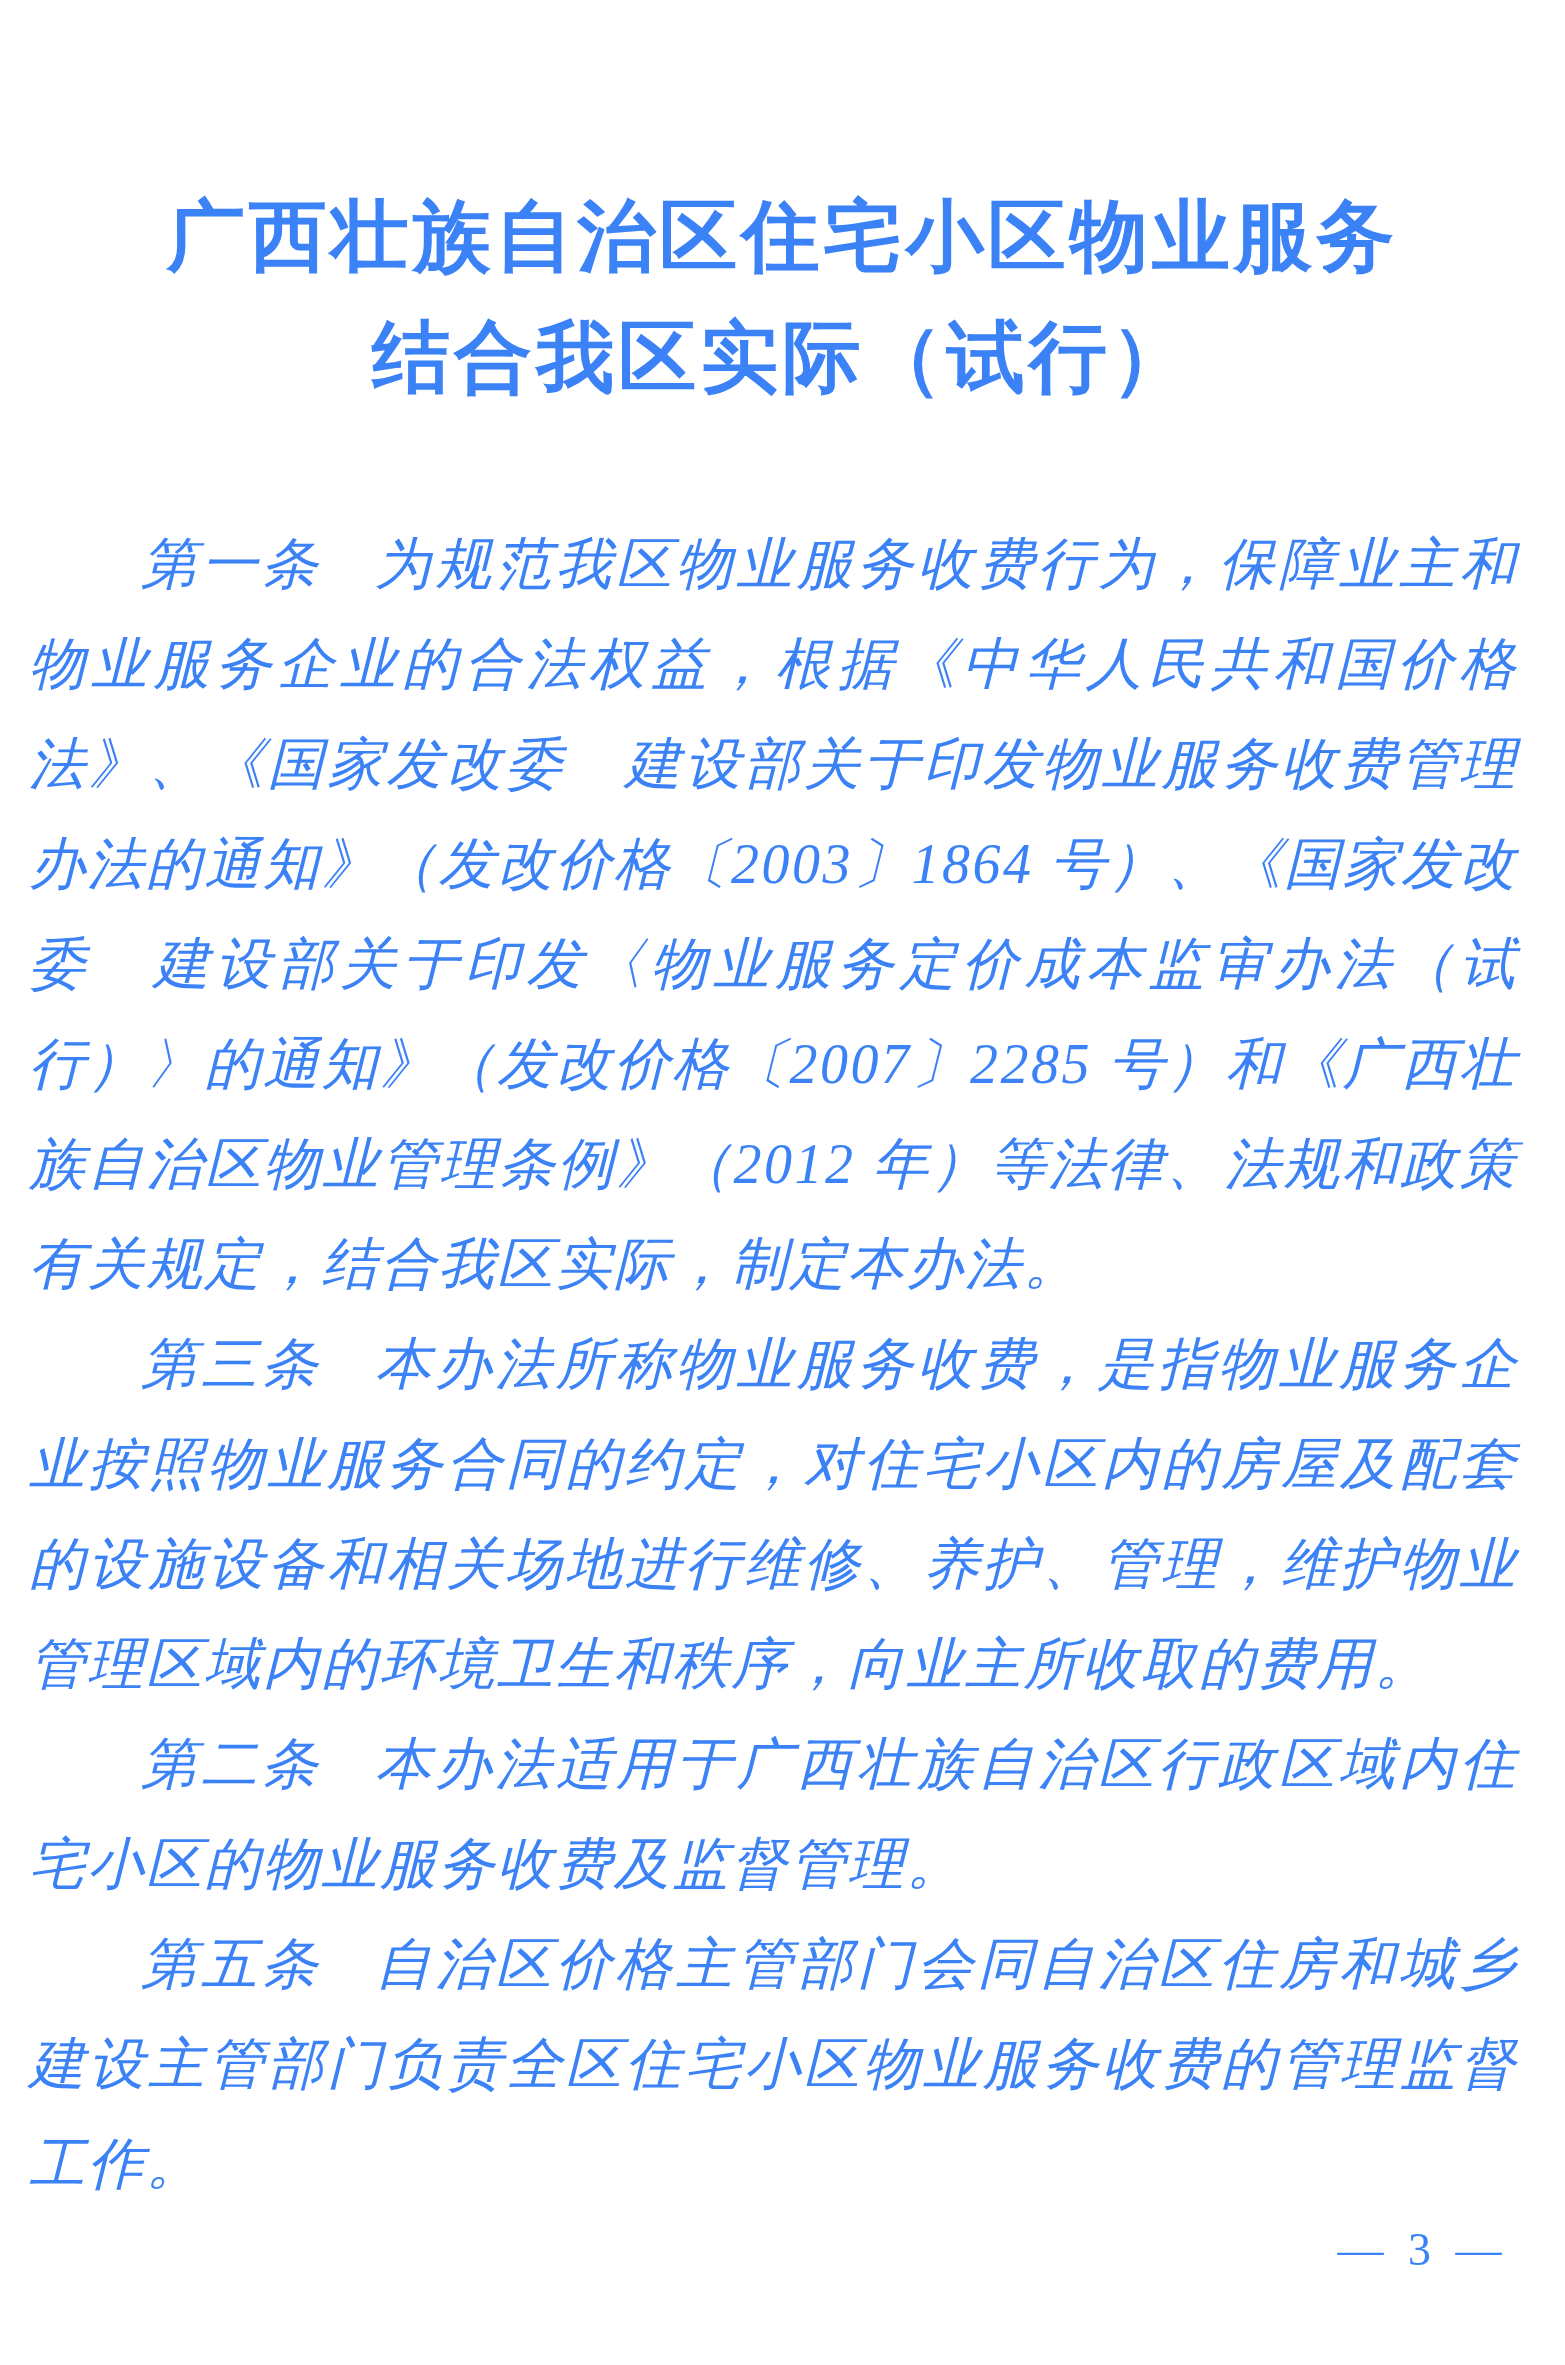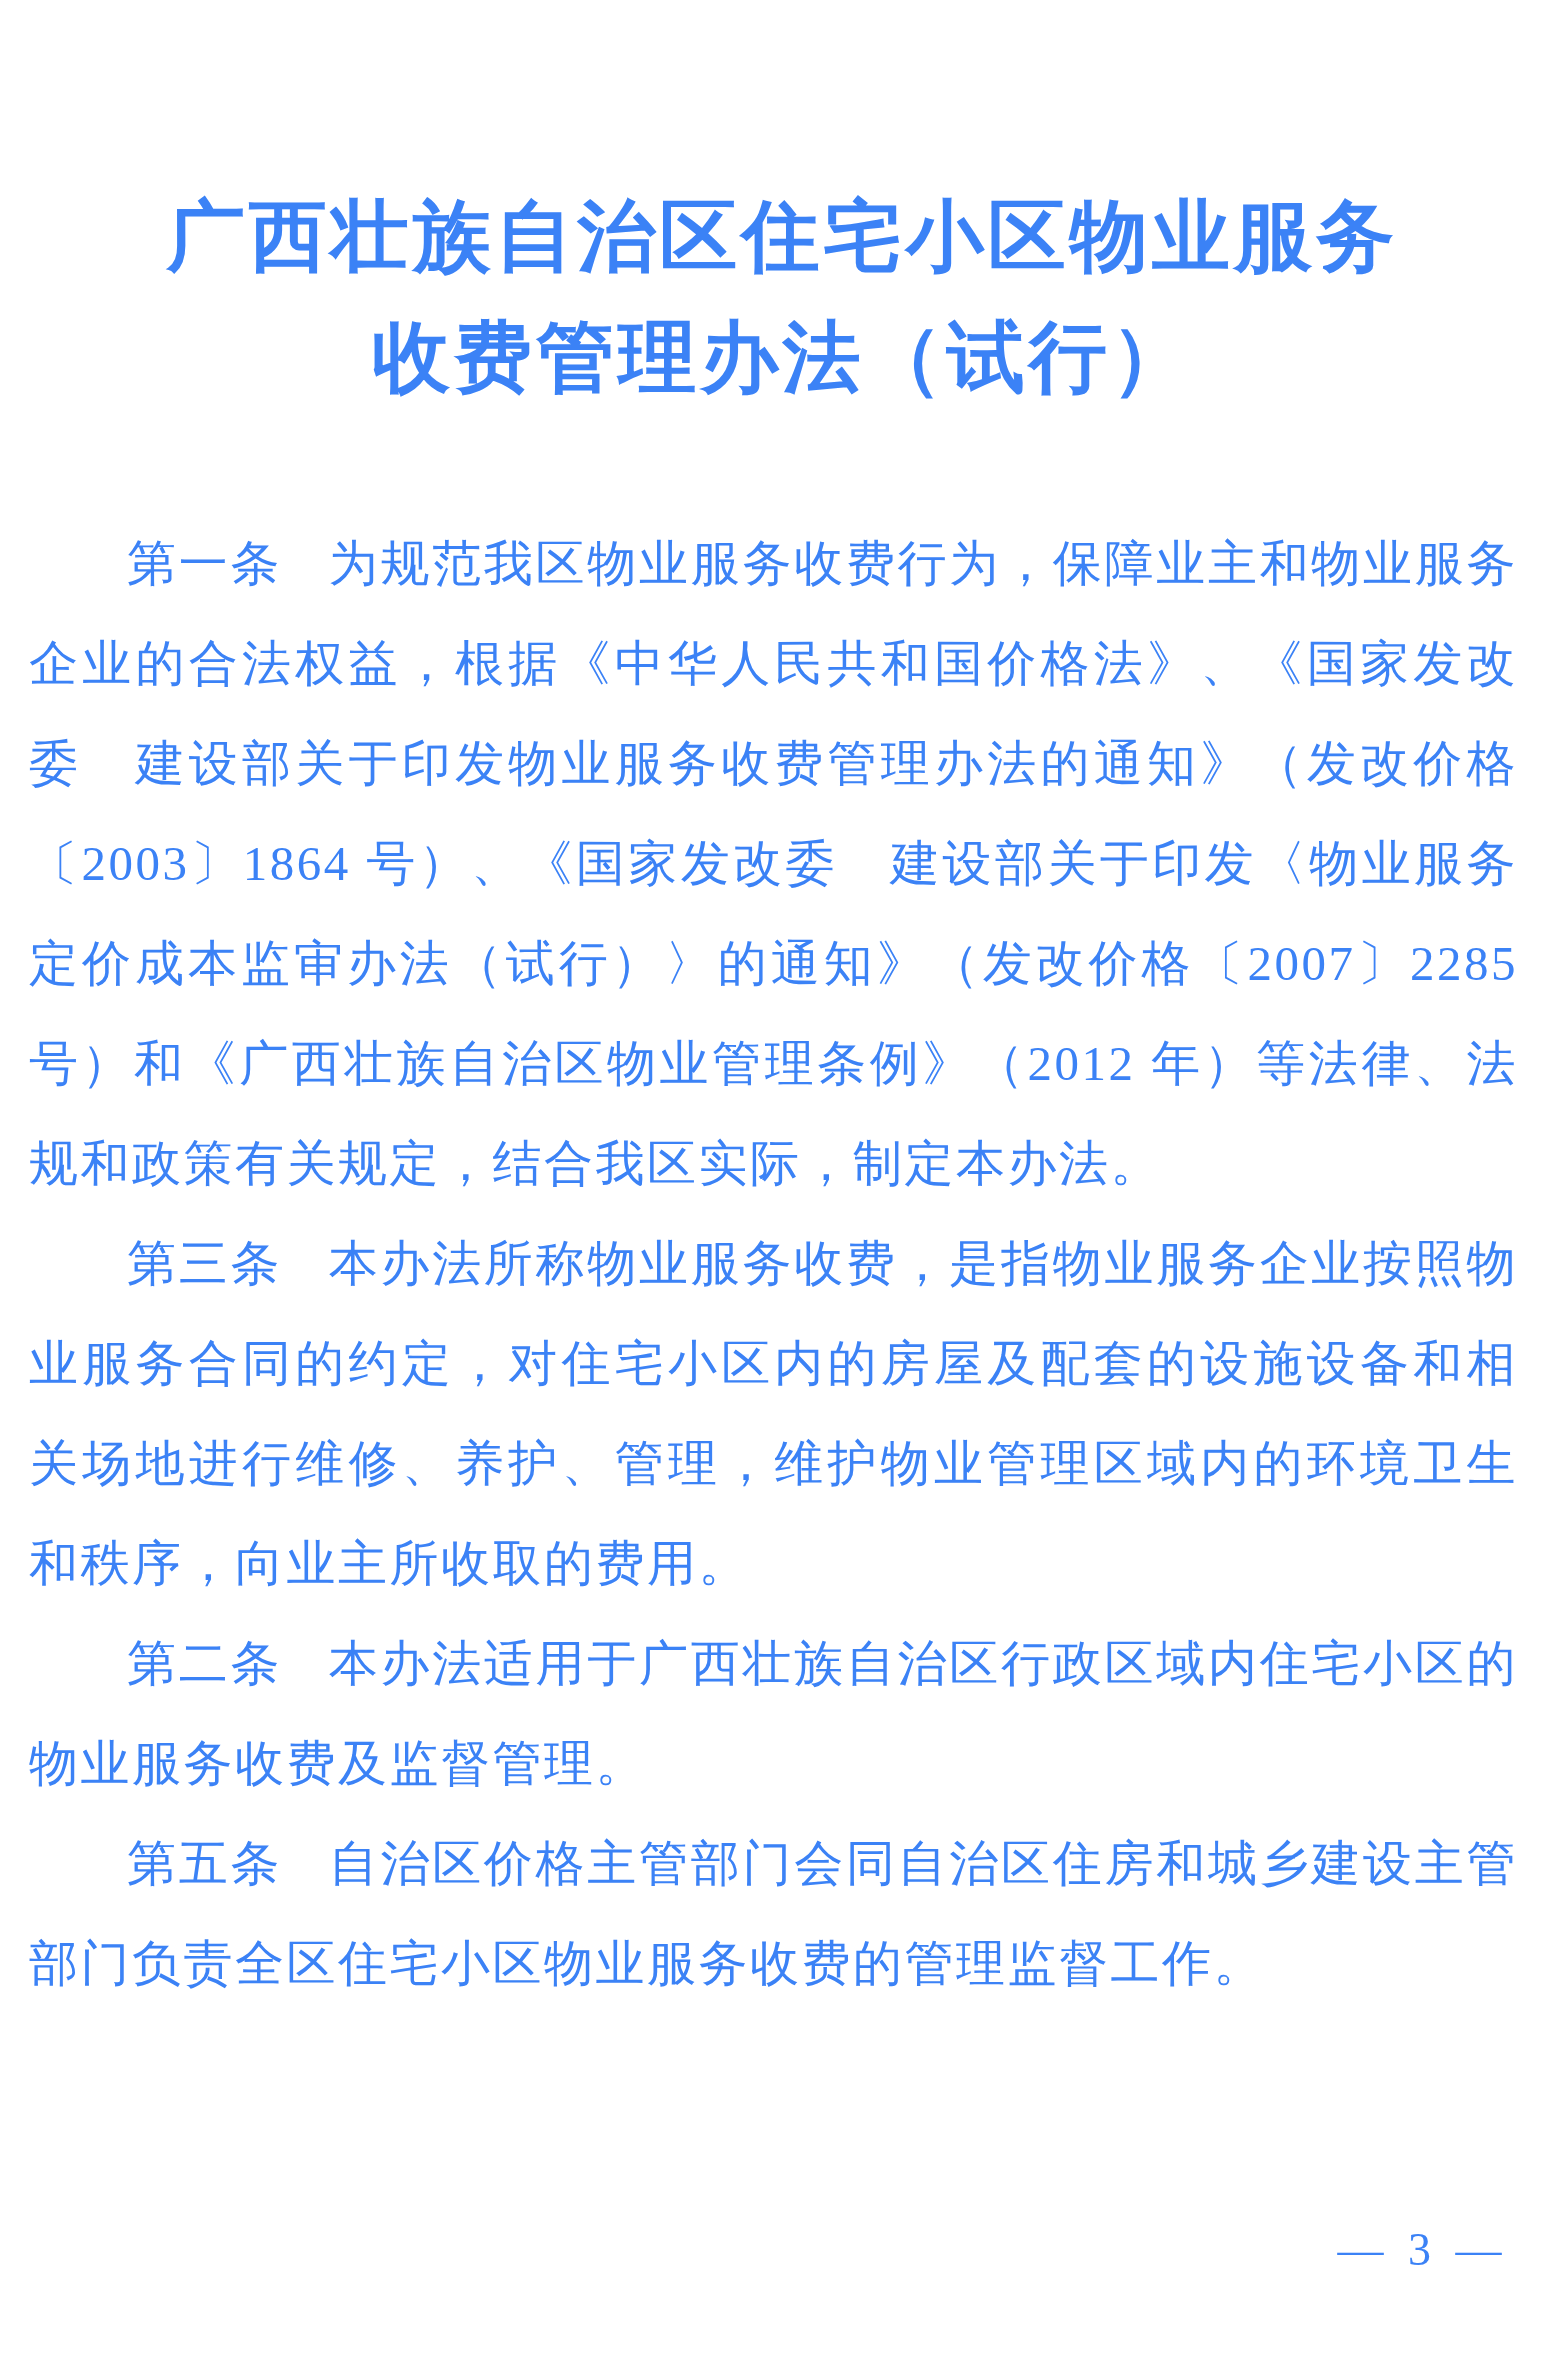--- a/index.html
+++ b/index.html
@@ -23,24 +23,25 @@
     font-weight: bold;
     font-size: 78px;
     line-height: 121px;
     letter-spacing: 4.1px;
   }
   .doc-title .title-line {
     white-space: nowrap;
   }
   .doc-body {
     margin: 96px 47px 0 29px;
-    font-size: 49px;
+    font-size: 56px;
     line-height: 100px;
     letter-spacing: 2.5px;
     text-align: justify;
+    font-style: italic; 
   }
   .doc-body p {
     margin: 0;
     padding: 0;
     text-indent: 2em;
   }
   .article-num {
     margin-right: 0.95em;
   }
   .page-number {
@@ -53,21 +54,21 @@
     white-space: nowrap;
   }
 </style>
 </head>
 <body>
 
 <div class="page">
 
   <header class="doc-title">
     <div class="title-line">广西壮族自治区住宅小区物业服务</div>
-    <div class="title-line">收费管理办法（试行）</div>
+    <div class="title-line">结合我区实际（试行）</div>
   </header>
 
   <main class="doc-body">
 
     <p>
       <span class="article-num">第一条</span><span>为规范我区物业服务收费行为，保障业主和物业服务企业的合法权益，根据《中华人民共和国价格法》、《国家发改委　建设部关于印发物业服务收费管理办法的通知》（发改价格〔2003〕1864 号）、《国家发改委　建设部关于印发〈物业服务定价成本监审办法（试行）〉的通知》（发改价格〔2007〕2285 号）和《广西壮族自治区物业管理条例》（2012 年）等法律、法规和政策有关规定，结合我区实际，制定本办法。</span>
     </p>
 
     <p>
       <span class="article-num">第三条</span><span>本办法所称物业服务收费，是指物业服务企业按照物业服务合同的约定，对住宅小区内的房屋及配套的设施设备和相关场地进行维修、养护、管理，维护物业管理区域内的环境卫生和秩序，向业主所收取的费用。</span>

